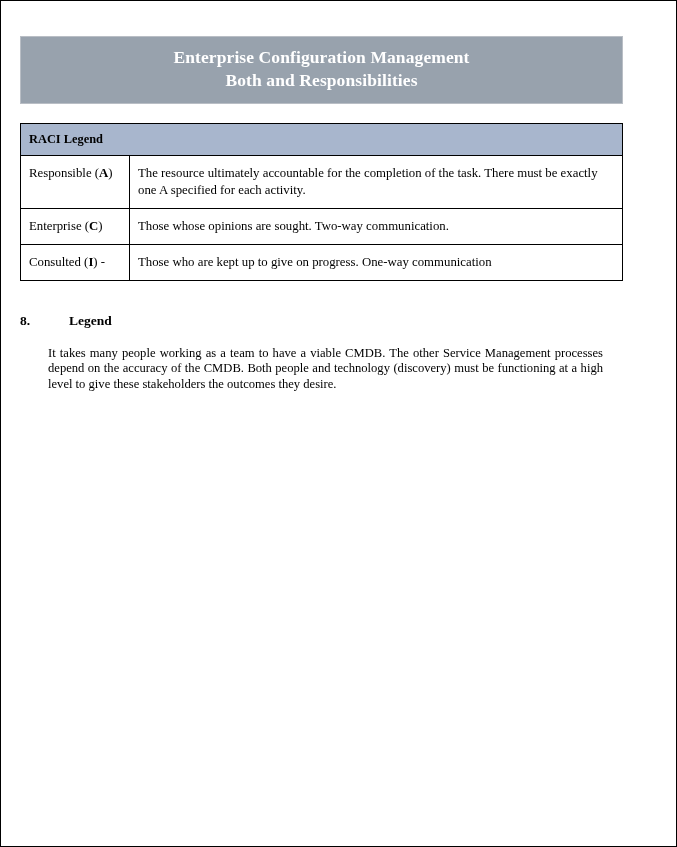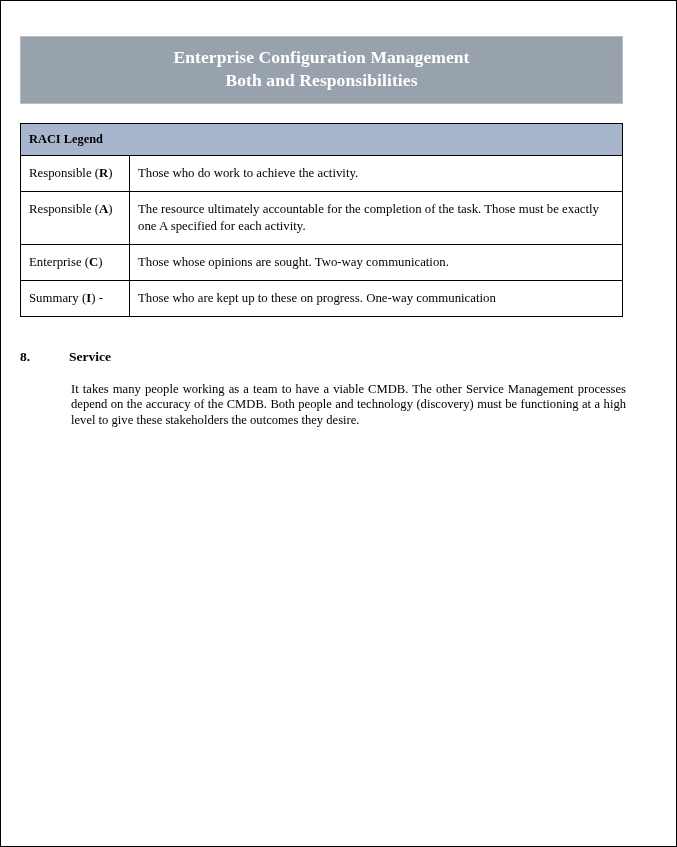--- a/index.html
+++ b/index.html
@@ -102,21 +102,21 @@
   .summary-number {
     width: 49px;
     flex: none;
   }
   .summary-title {
     flex: none;
   }
 
   .summary-paragraph {
     margin-top: 16px;
-    margin-left: 51px;
+    margin-left: 28px;
     width: 555px;
     font-size: 12.6px;
     line-height: 15.4px;
     text-align: justify;
   }
 </style>
 </head>
 <body>
 
 <div class="page">
@@ -130,43 +130,39 @@
     <table class="legend-table">
       <colgroup>
         <col class="col-term">
         <col>
       </colgroup>
       <tbody>
         <tr>
           <td class="legend-header-cell" colspan="2">RACI Legend</td>
         </tr>
 
-        <tr>
-          <td class="cell-term"><span>Responsible (</span><b class="tag">R</b><span>)</span></td>
-          <td class="cell-desc">Those who do work to achieve the activity.</td>
-        </tr>
 
         <tr>
           <td class="cell-term"><span>Responsible (</span><b class="tag">A</b><span>)</span></td>
-          <td class="cell-desc two-line">The resource ultimately accountable for the completion of the task. Those must be exactly one A specified for each activity.</td>
+          <td class="cell-desc two-line">The resource ultimately accountable for the completion of the task. There must be exactly one A specified for each activity.</td>
         </tr>
 
         <tr>
           <td class="cell-term"><span>Enterprise (</span><b class="tag">C</b><span>)</span></td>
           <td class="cell-desc">Those whose opinions are sought. Two-way communication.</td>
         </tr>
 
         <tr>
-          <td class="cell-term"><span>Summary (</span><b class="tag">I</b><span>) -</span></td>
-          <td class="cell-desc">Those who are kept up to these on progress. One-way communication</td>
+          <td class="cell-term"><span>Consulted (</span><b class="tag">I</b><span>) -</span></td>
+          <td class="cell-desc">Those who are kept up to give on progress. One-way communication</td>
         </tr>
       </tbody>
     </table>
 
     <div class="summary-heading">
       <span class="summary-number">8.</span>
-      <span class="summary-title">Service</span>
+      <span class="summary-title">Legend</span>
     </div>
 
     <p class="summary-paragraph">It takes many people working as a team to have a viable CMDB. The other Service Management processes depend on the accuracy of the CMDB. Both people and technology (discovery) must be functioning at a high level to give these stakeholders the outcomes they desire.</p>
 
   </div>
 </div>
 
 </body></html>

